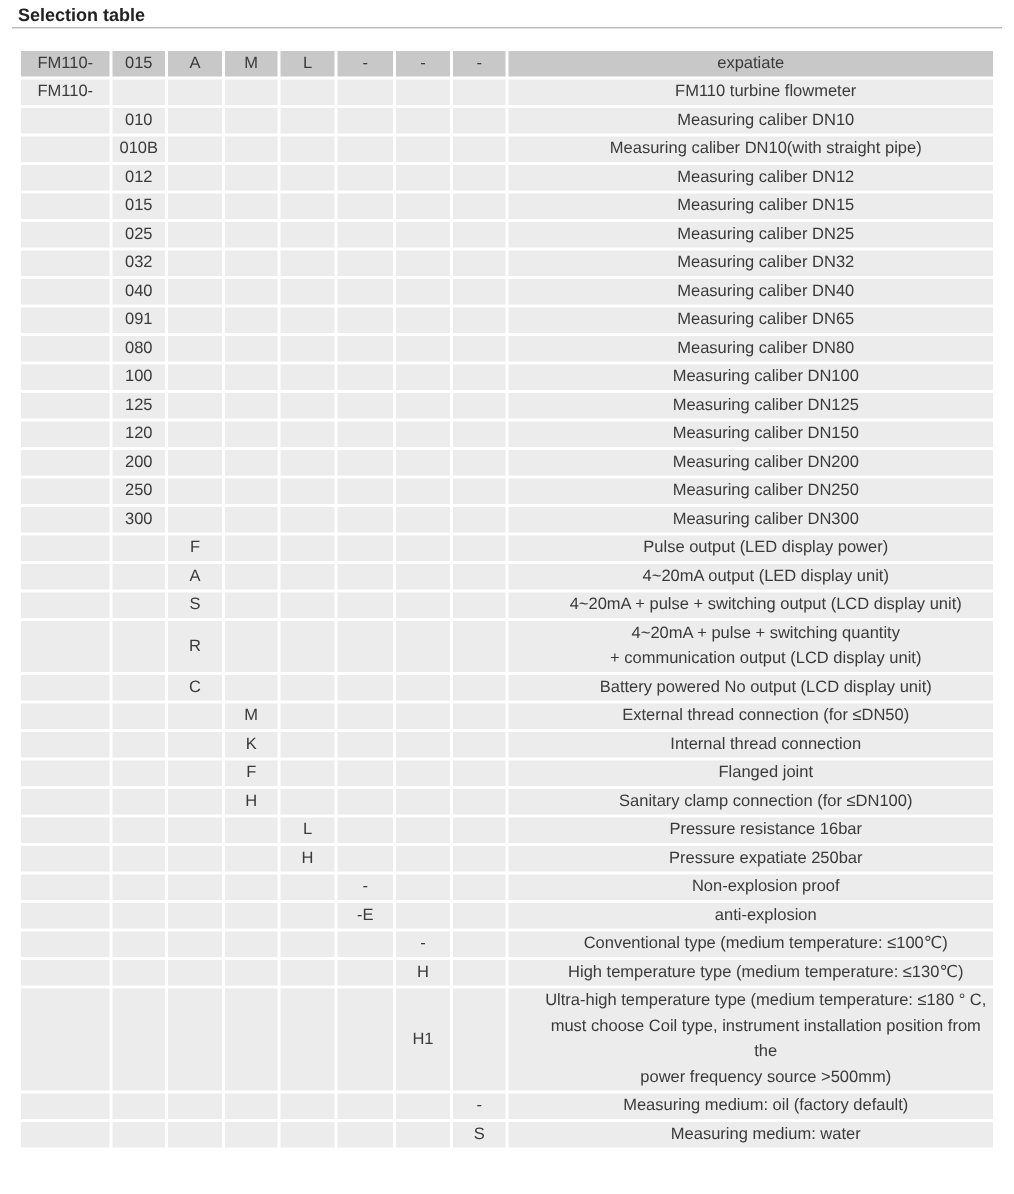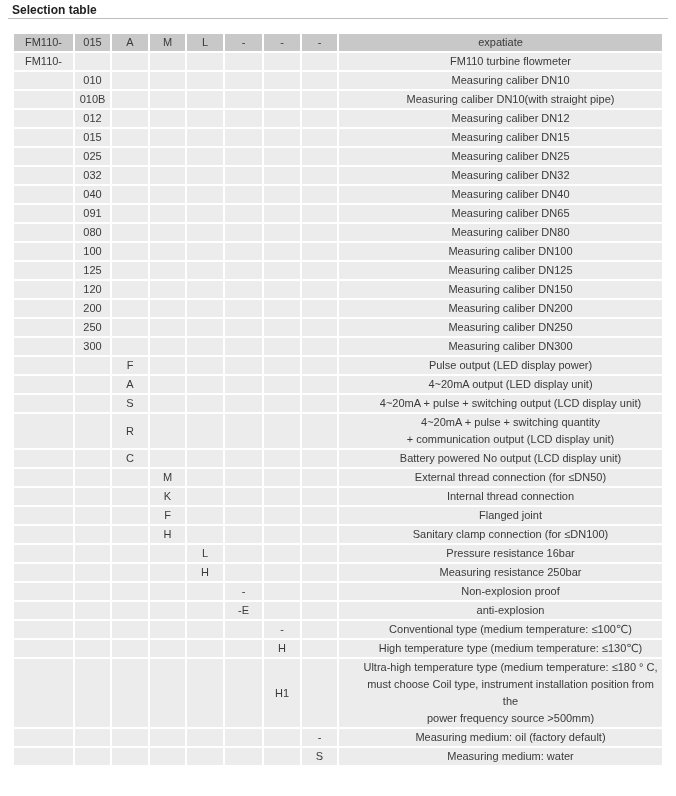--- a/index.html
+++ b/index.html
@@ -381,21 +381,21 @@
         </tr>
         <tr>
           <td class="code"></td>
           <td class="code"></td>
           <td class="code"></td>
           <td class="code"></td>
           <td class="code">H</td>
           <td class="code"></td>
           <td class="code"></td>
           <td class="code"></td>
-          <td class="desc">Measuring resistance 250bar</td>
+          <td class="desc">Pressure expatiate 250bar</td>
         </tr>
         <tr>
           <td class="code"></td>
           <td class="code"></td>
           <td class="code"></td>
           <td class="code"></td>
           <td class="code"></td>
           <td class="code">-</td>
           <td class="code"></td>
           <td class="code"></td>

